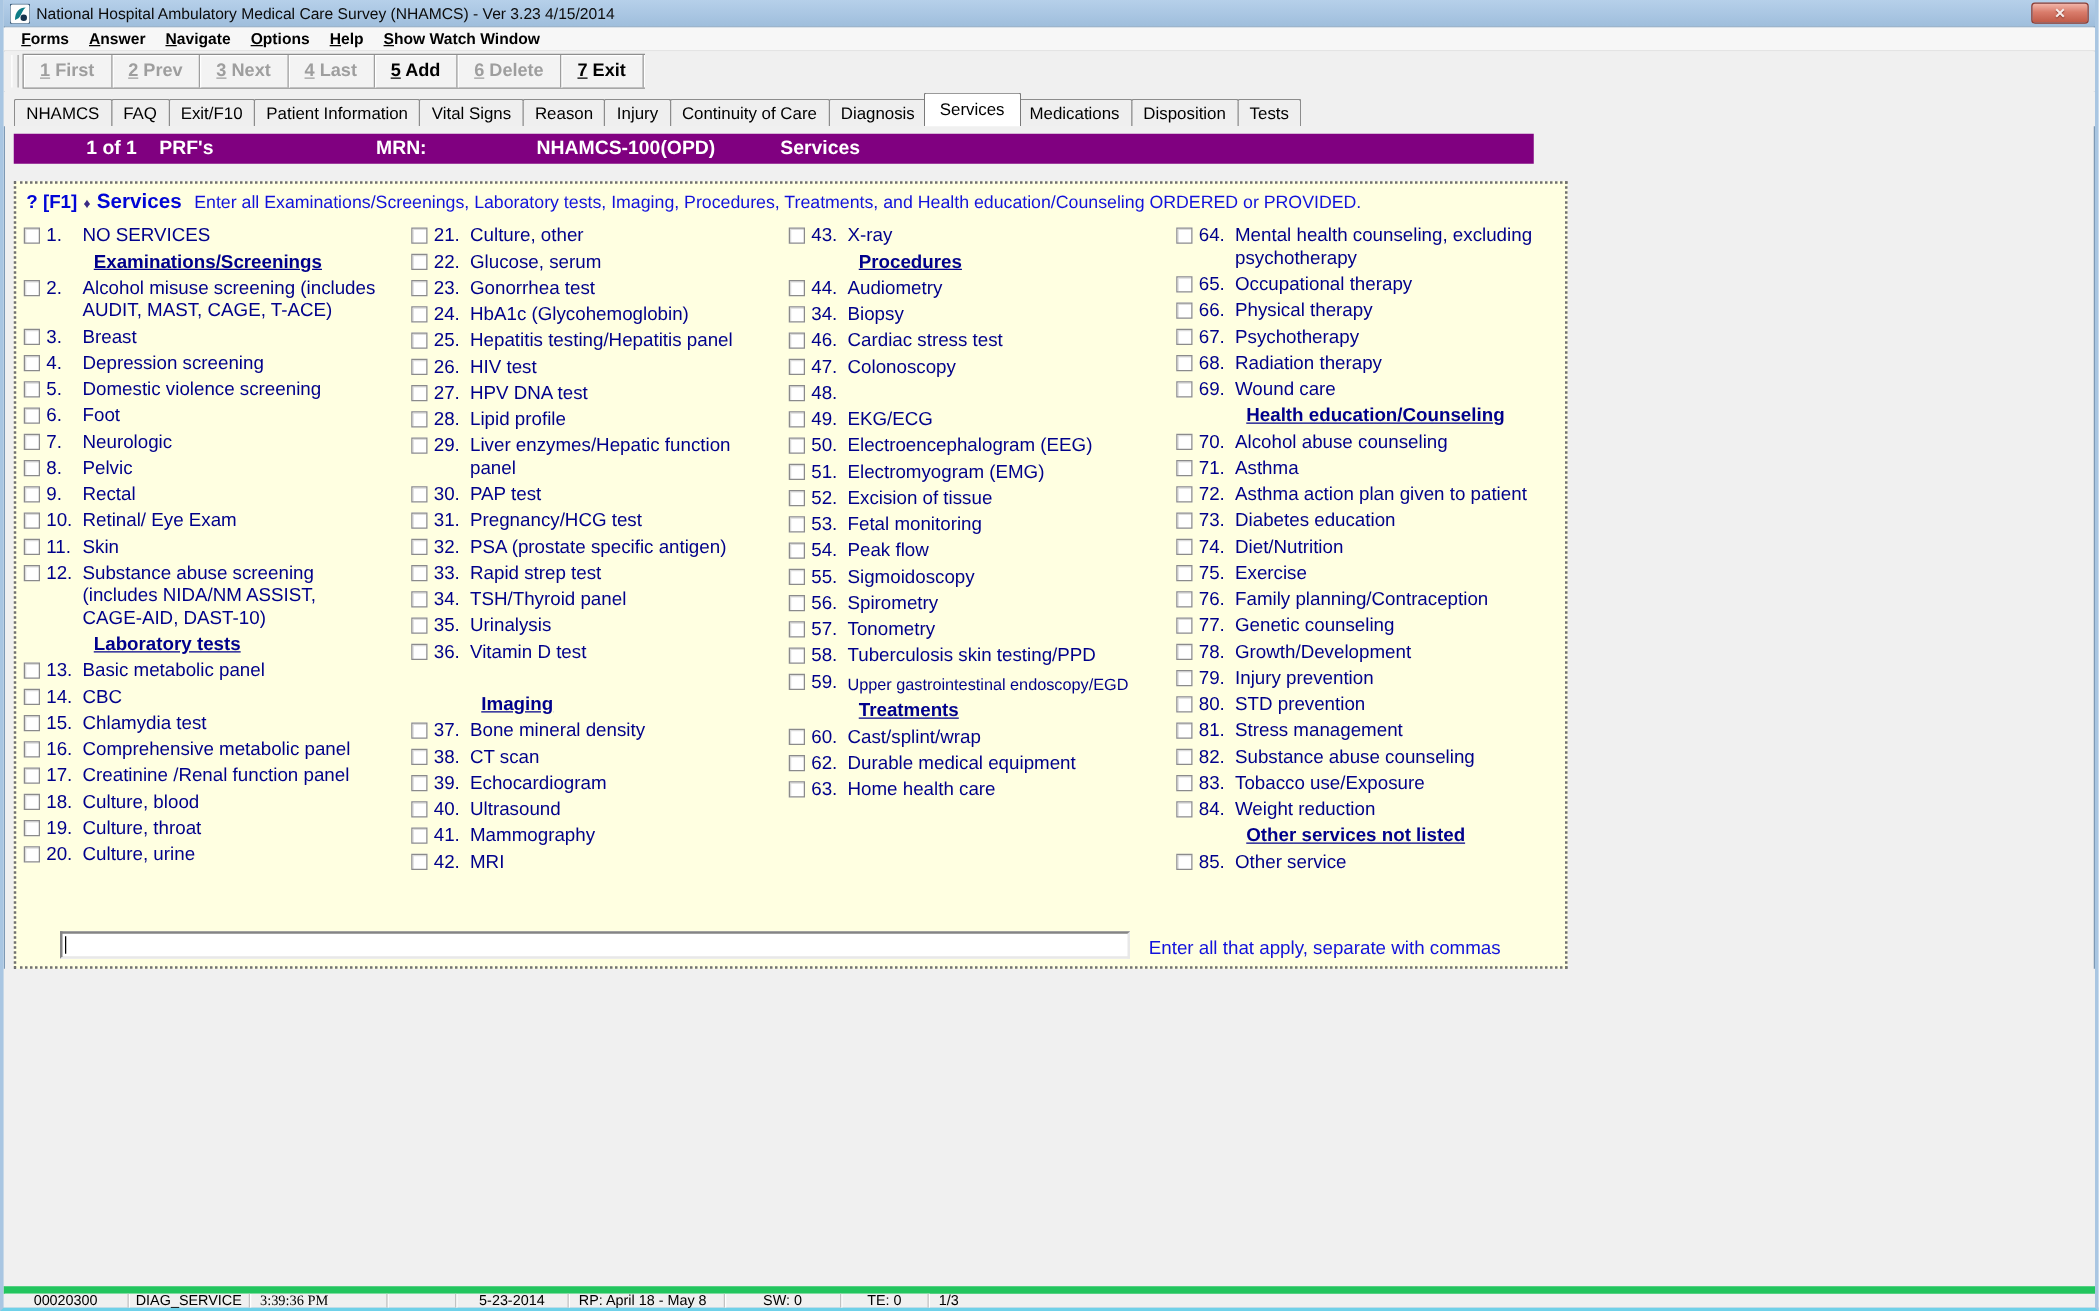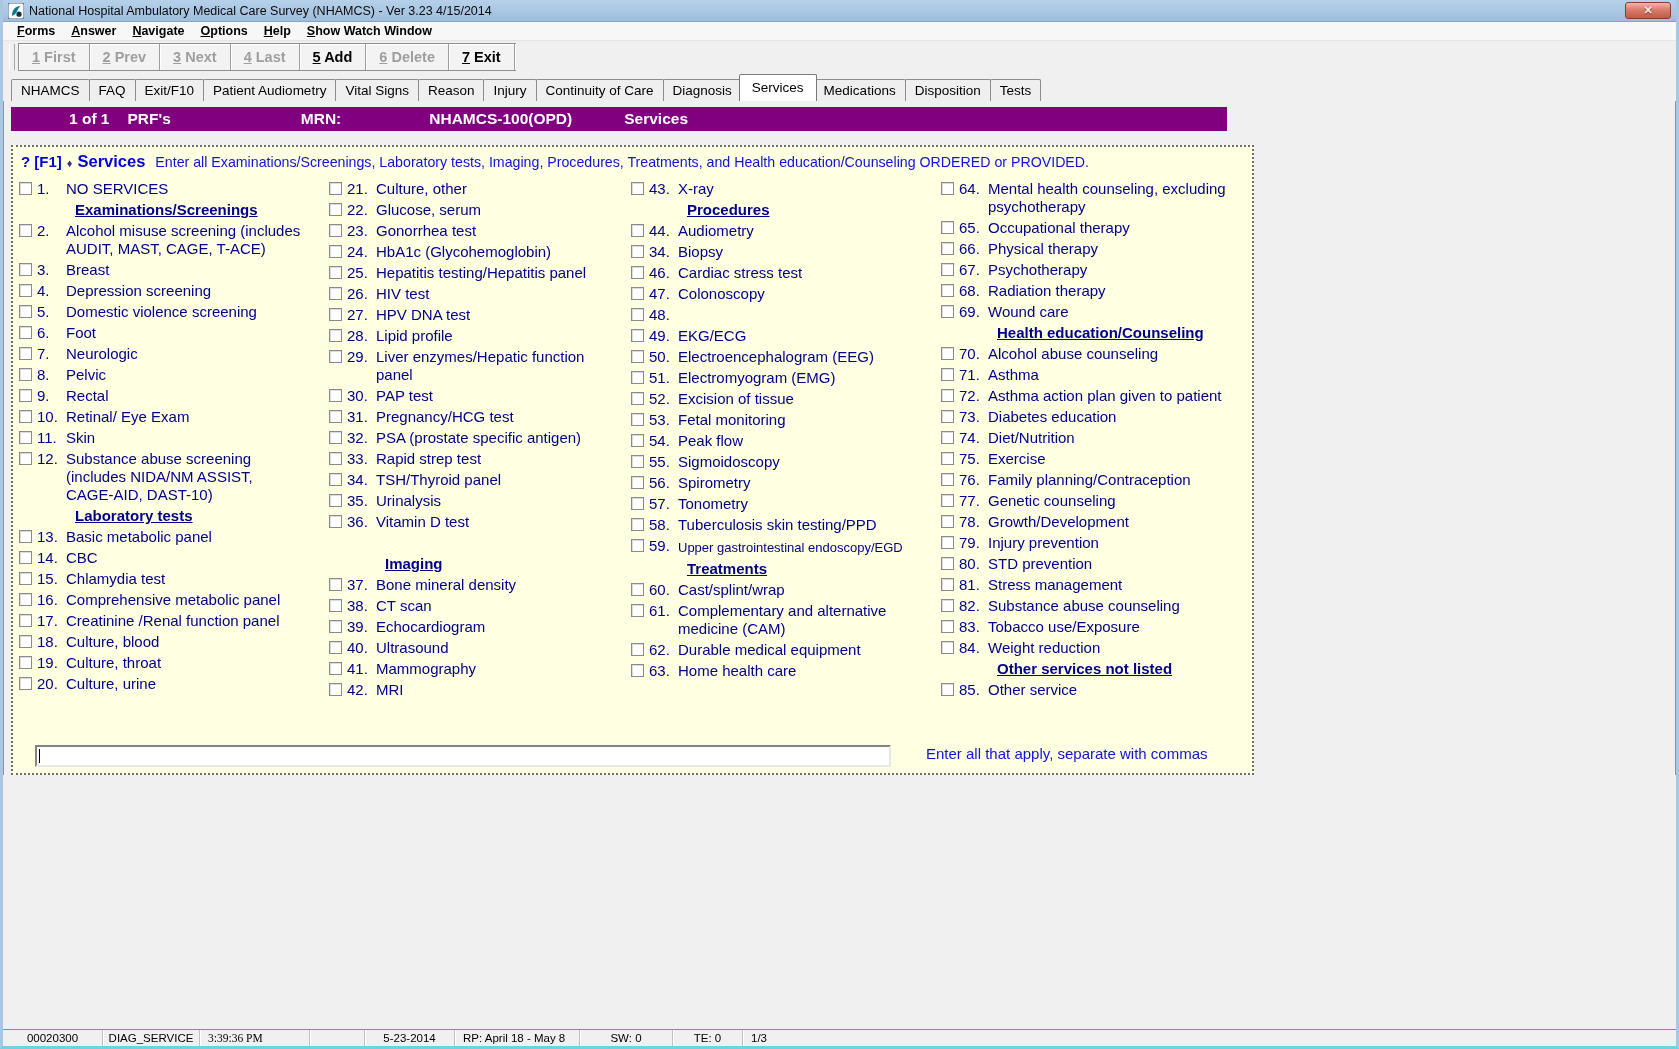--- a/index.html
+++ b/index.html
@@ -62,30 +62,30 @@
   .svc-col:nth-child(4){ left:928px; width:310px; }
   .item{ display:grid; grid-template-columns:15px 26px auto; column-gap:3px; margin-bottom:3px; align-items:start;}
   .cb{ width:13px; height:13px; background:#FFFFFF; border:1px solid #8B8B8B; margin-top:2px;
     box-shadow:inset 1px 1px 0 #DCDCDC; }
   .num{ font-size:15px; color:var(--item-text); line-height:18px; }
   .lbl{ font-size:15px; color:var(--item-text); line-height:18px; white-space:pre; }
   .lbl.small{ font-size:13px; padding-top:2px; }
   .sec-header{ font-size:15px; font-weight:bold; text-decoration:underline; color:var(--item-text);
     margin:0 0 3px 56px; line-height:18px; }
   .spacer{ height:21px; }
-  .entry-row{ position:absolute; left:22px; bottom:6px; display:flex; align-items:flex-start;gap:20px; }
+  .entry-row{ position:absolute; left:35px; bottom:6px; display:flex; align-items:flex-end; }
   .input-wrap{ position:relative; }
   .entry-input{ width:856px; height:22px; background:#FFFFFF; border:2px solid;
     border-color:#848484 #E8E8E8 #E8E8E8 #848484; font-size:14px; padding:0 4px;
     font-family:"Liberation Sans",sans-serif;}
   .caret{ position:absolute; left:4px; top:4px; width:1px; height:14px; background:#000; }
   .entry-hint{ margin-left:15px; font-size:15px; color:var(--hint-text); white-space:nowrap; }
   
   .filler{ flex:1; background:#F0F0F0; }
-  .statusbar{ height:17px; background:var(--status-bg); border-top:1px solid #22c55e;
+  .statusbar{ height:17px; background:var(--status-bg); border-top:6px solid #22c55e;
     display:flex; align-items:stretch; font-size:11.5px; color:#000; }
   .sb-seg{ display:flex; align-items:center; justify-content:center;
     border-right:1px solid #C2C2C2; box-shadow:1px 0 0 #FFFFFF; }
   .sb-seg.left{ justify-content:flex-start; padding-left:8px; }
   .sb-seg.nb{ border-right:none; box-shadow:none; }
   .sb-fill{ flex:1; }
 </style>
 </head>
 <body>
 
@@ -120,21 +120,21 @@
         <button class="tb-btn"><span class="hotkey">5</span> Add</button>
         <button class="tb-btn disabled"><span class="hotkey">6</span> Delete</button>
         <button class="tb-btn"><span class="hotkey">7</span> Exit</button>
       </div>
   </div>
 
   <div class="tabrow">
       <div class="tab">NHAMCS</div>
       <div class="tab">FAQ</div>
       <div class="tab">Exit/F10</div>
-      <div class="tab">Patient Audiometry</div>
+      <div class="tab">Patient Information</div>
       <div class="tab">Vital Signs</div>
       <div class="tab">Reason</div>
       <div class="tab">Injury</div>
       <div class="tab">Continuity of Care</div>
       <div class="tab">Diagnosis</div>
       <div class="tab active">Services</div>
       <div class="tab">Medications</div>
       <div class="tab">Disposition</div>
       <div class="tab">Tests</div>
     </div>
@@ -461,26 +461,20 @@
           <div class="item">
             <span class="cb"></span>
             <span class="num">59.</span>
             <span class="lbl small">Upper gastrointestinal endoscopy/EGD</span>
           </div>
           <div class="sec-header">Treatments</div>
           <div class="item">
             <span class="cb"></span>
             <span class="num">60.</span>
             <span class="lbl">Cast/splint/wrap</span>
-          </div>
-          <div class="item">
-            <span class="cb"></span>
-            <span class="num">61.</span>
-            <span class="lbl">Complementary and alternative
-medicine (CAM)</span>
           </div>
           <div class="item">
             <span class="cb"></span>
             <span class="num">62.</span>
             <span class="lbl">Durable medical equipment</span>
           </div>
           <div class="item">
             <span class="cb"></span>
             <span class="num">63.</span>
             <span class="lbl">Home health care</span>

